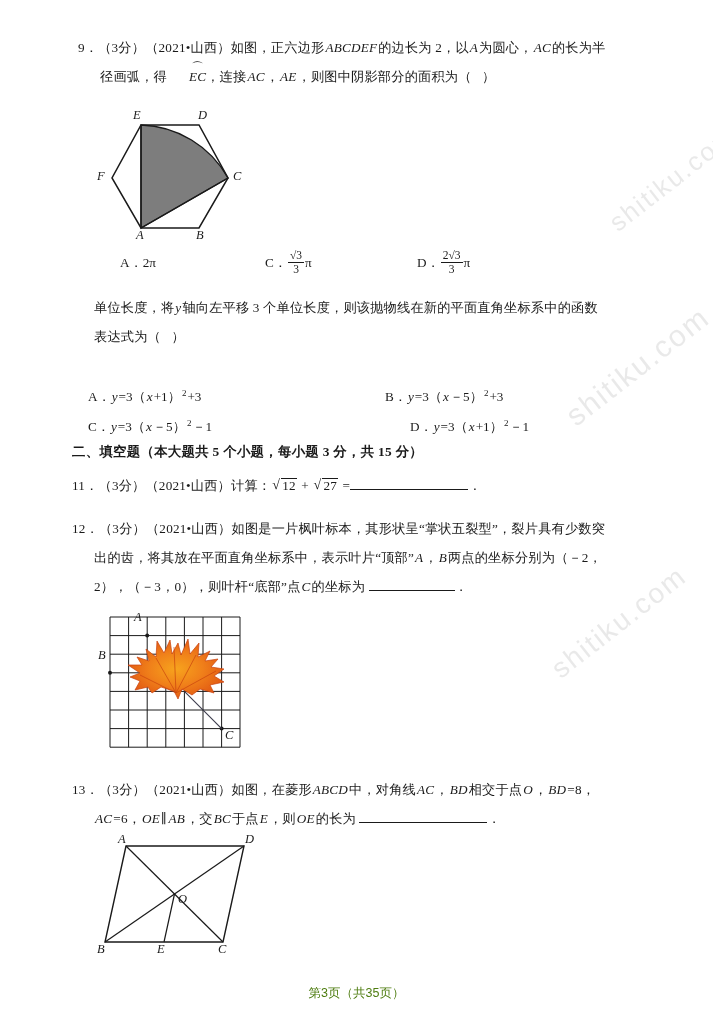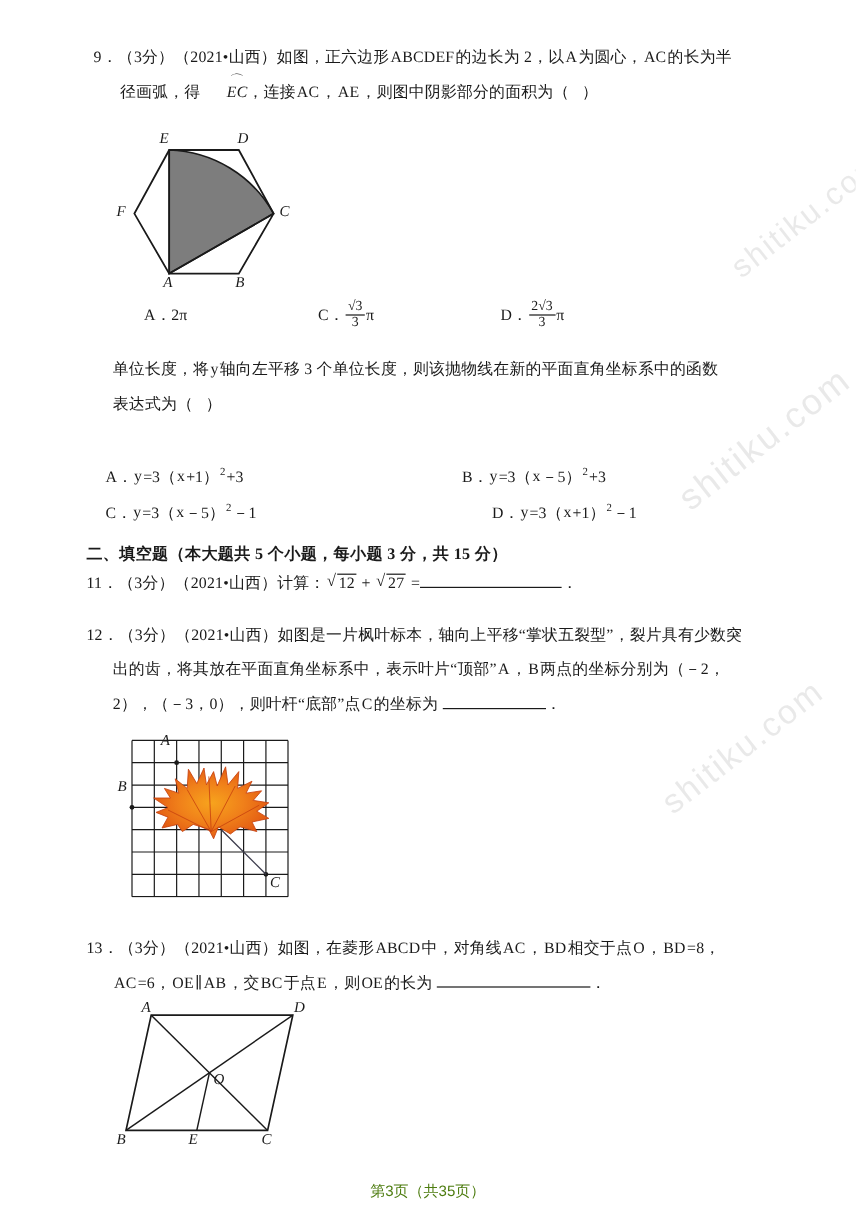--- a/index.html
+++ b/index.html
@@ -51,20 +51,21 @@
   }
 
   
   .q {
     position: absolute;
     font-size: 13.2px;
     line-height: 29px;
     letter-spacing: .2px;
   }
   .ital {
+    font-style: italic;
     font-family: "Liberation Serif", serif;
     padding: 0 1px;
   }
   .indent {
     display: block;
     text-indent: 22px;
   }
   .noindent { display: block; }
 
   sup.pw {
@@ -128,21 +129,20 @@
     border-bottom: 1px solid #1a1a1a;
     vertical-align: baseline;
   }
 
   .section-head {
     position: absolute;
     font-weight: bold;
     font-size: 13.4px;
     font-family: "Liberation Serif", serif;
     letter-spacing: .3px;
-    margin-top: 10px;
   }
 
   
   .opts {
     position: absolute;
     font-size: 13.2px;
     width: 575px;
     display: flex;
     line-height: 28px;
   }
@@ -227,21 +227,21 @@
     <span class="opt"><span>D．</span><span class="ital">y</span><span>=3（</span><span class="ital">x</span><span>+1）</span><sup class="pw">2</sup><span>－1</span></span>
   </div>
 
   <div class="section-head" style="left:72px; top:443px;">二、填空题（本大题共 5 个小题，每小题 3 分，共 15 分）</div>
 
   <div class="q" style="left:72px; top:471px; width:584px;">
     <span class="noindent"><span>11</span>．<span>（3分）</span><span>（2021•山西）</span><span>计算：</span><span class="sqrt"><span>12</span></span>&nbsp;<span>+</span>&nbsp;<span class="sqrt"><span>27</span></span>&nbsp;<span>=</span><span class="blank" style="width:118px;"></span><span>．</span></span>
   </div>
 
   <div class="q" style="left:72px; top:514px; width:588px;">
-    <span class="noindent"><span>12</span>．<span>（3分）</span><span>（2021•山西）</span><span>如图是一片枫叶标本，轴向上平移“掌状五裂型”，裂片具有少数突</span></span>
+    <span class="noindent"><span>12</span>．<span>（3分）</span><span>（2021•山西）</span><span>如图是一片枫叶标本，其形状呈“掌状五裂型”，裂片具有少数突</span></span>
     <span class="indent"><span>出的齿，将其放在平面直角坐标系中，表示叶片“顶部”</span><span class="ital">A</span><span>，</span><span class="ital">B</span><span>两点的坐标分别为（－2，</span></span>
     <span class="indent"><span>2），（－3，0），则叶杆“底部”点</span><span class="ital">C</span><span>的坐标为</span>&nbsp;<span class="blank" style="width:86px;"></span><span>．</span></span>
   </div>
 
   <div class="fig" style="left:104px; top:613px;">
     <svg width="150" height="135" viewBox="0 0 150 135">
       <defs>
         <radialGradient id="leafg" cx="50%" cy="50%" r="62%">
           <stop offset="0%" stop-color="#f7a41d"></stop>
           <stop offset="45%" stop-color="#f0801a"></stop>

